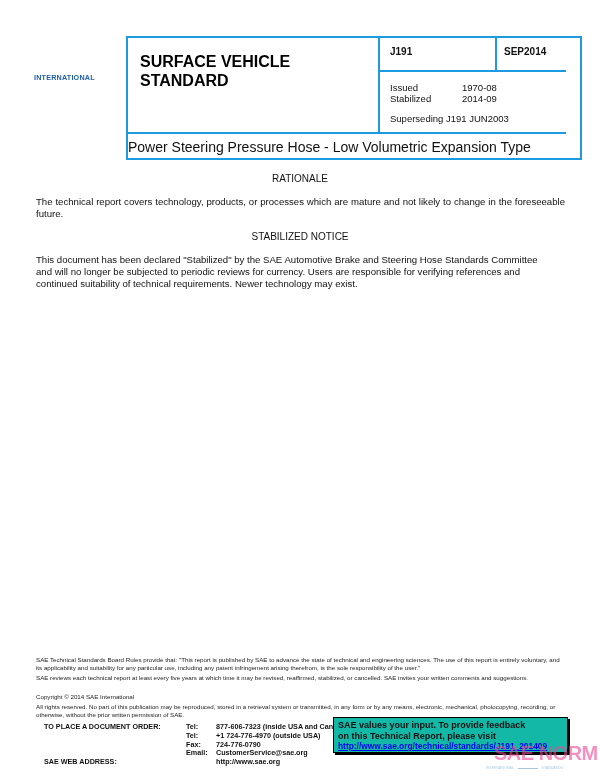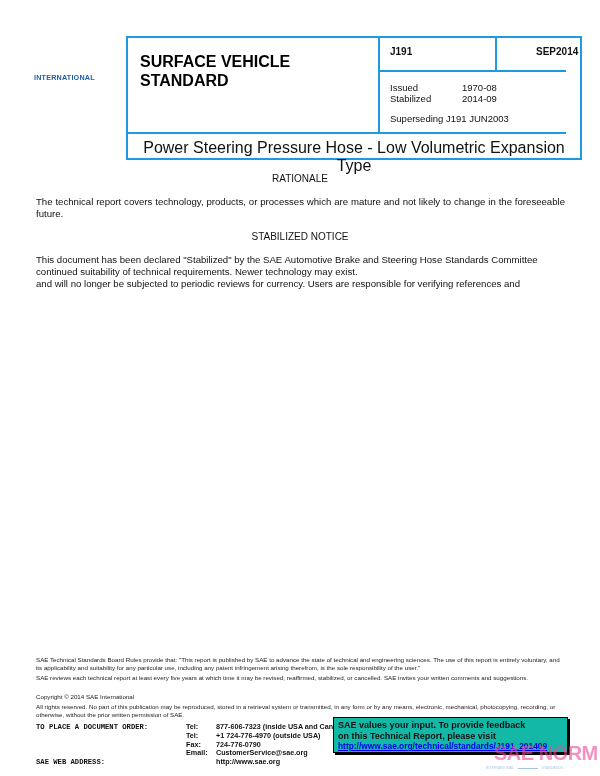--- a/index.html
+++ b/index.html
@@ -18,36 +18,36 @@
     color: #1f5fa8; letter-spacing: 0.2px; white-space: nowrap; }
 
   
   .frame { left: 126px; top: 36px; width: 456px; height: 124px; border: 2px solid #1e9ae0;
            box-sizing: border-box; }
   .frame .vline { position: absolute; background: #1e9ae0; }
   .frame .hline { position: absolute; background: #1e9ae0; }
   .doc-type { position: absolute; left: 12px; top: 14px; font-weight: bold; font-size: 16px;
               line-height: 19px; color: #000; }
   .docnum { position: absolute; left: 262px; top: 8px; font-size: 10px; font-weight: bold; }
-  .docdate { position: absolute; left: 376px; top: 8px; font-size: 10px; font-weight: bold; margin-left: 32px; }
+  .docdate { position: absolute; left: 376px; top: 8px; font-size: 10px; font-weight: bold; }
   .meta { position: absolute; left: 262px; top: 44px; font-size: 9.5px; line-height: 11px; }
   .meta .row { display: flex; }
   .meta .k { width: 72px; }
   .supersede { position: absolute; left: 262px; top: 75px; font-size: 9.5px; text-align: center; }
-  .title { position: absolute; left: 0; top: 101px; width: 100%; text-align: center; font-size: 16px; }
+  .title { position: absolute; left: 0; top: 101px; width: 100%; text-align: left; font-size: 14px; }
 
   
   .section-h { left: 0; width: 600px; text-align: center; font-size: 10px; }
   .para { left: 36px; width: 529px; font-size: 9.6px; line-height: 12px; }
   .justify { text-align: justify; text-align-last: left; }
 
   
   .fine { left: 36px; width: 530px; font-size: 6.2px; line-height: 7.6px; color: #222; }
   .order { left: 36px; top: 723px; font-size: 7.2px; line-height: 8.8px; }
-  .order .lbl { position: absolute; left: 0; font-weight: bold; white-space: nowrap; font-family: Liberation Mono, monospace; }
+  .order .lbl { position: absolute; left: 8px; font-weight: bold; white-space: nowrap; }
   .order .k { position: absolute; left: 150px; font-weight: bold; white-space: nowrap; }
   .order .v { position: absolute; left: 180px; font-weight: bold; white-space: nowrap; }
 
   .feedback { left: 333px; top: 717px; width: 235px; height: 36px; border: 1.5px solid #000;
     box-shadow: 2px 2px 0 #000; box-sizing: border-box; padding: 2px 4px; font-size: 9px;
     line-height: 10.5px; font-weight: bold; background: #14b8a6; }
   .feedback a { color: #0000ee; text-decoration: underline; font-size: 8.4px; white-space: nowrap; margin-top: 24px; }
 
   .watermark { left: 486px; top: 742px; width: 110px; height: 32px; opacity: 0.6; }
   .wm-text { position: absolute; left: 8px; top: 0; font-weight: bold; font-size: 20px;
@@ -86,22 +86,22 @@
   <div class="supersede">Superseding J191 JUN2003</div>
   <div class="title">Power Steering Pressure Hose - Low Volumetric Expansion Type</div>
 </div>
 
 <div class="abs section-h" style="top:173px;">RATIONALE</div>
 <div class="abs para justify" style="top:196px;">The technical report covers technology, products, or processes which are mature and not likely to change in the foreseeable future.</div>
 
 <div class="abs section-h" style="top:231px;">STABILIZED NOTICE</div>
 <div class="abs para" style="top:254px;">
   <div>This document has been declared "Stabilized" by the SAE Automotive Brake and Steering Hose Standards Committee</div>
+  <div>and will no longer be subjected to periodic reviews for currency. Users are responsible for verifying references and</div>
   <div>continued suitability of technical requirements. Newer technology may exist.</div>
-  <div>and will no longer be subjected to periodic reviews for currency. Users are responsible for verifying references and</div>
 </div>
 
 <div class="abs fine" style="top:656px;">SAE Technical Standards Board Rules provide that: "This report is published by SAE to advance the state of technical and engineering sciences. The use of this report is entirely voluntary, and its applicability and suitability for any particular use, including any patent infringement arising therefrom, is the sole responsibility of the user."</div>
 <div class="abs fine" style="top:674px;">SAE reviews each technical report at least every five years at which time it may be revised, reaffirmed, stabilized, or cancelled. SAE invites your written comments and suggestions.</div>
 <div class="abs fine" style="top:693px;">Copyright © 2014 SAE International</div>
 <div class="abs fine" style="top:703px;">All rights reserved. No part of this publication may be reproduced, stored in a retrieval system or transmitted, in any form or by any means, electronic, mechanical, photocopying, recording, or otherwise, without the prior written permission of SAE.</div>
 
 <div class="abs order">
   <div class="lbl" style="top:0;">TO PLACE A DOCUMENT ORDER:</div>
   <div class="k" style="top:0;">Tel:</div>

